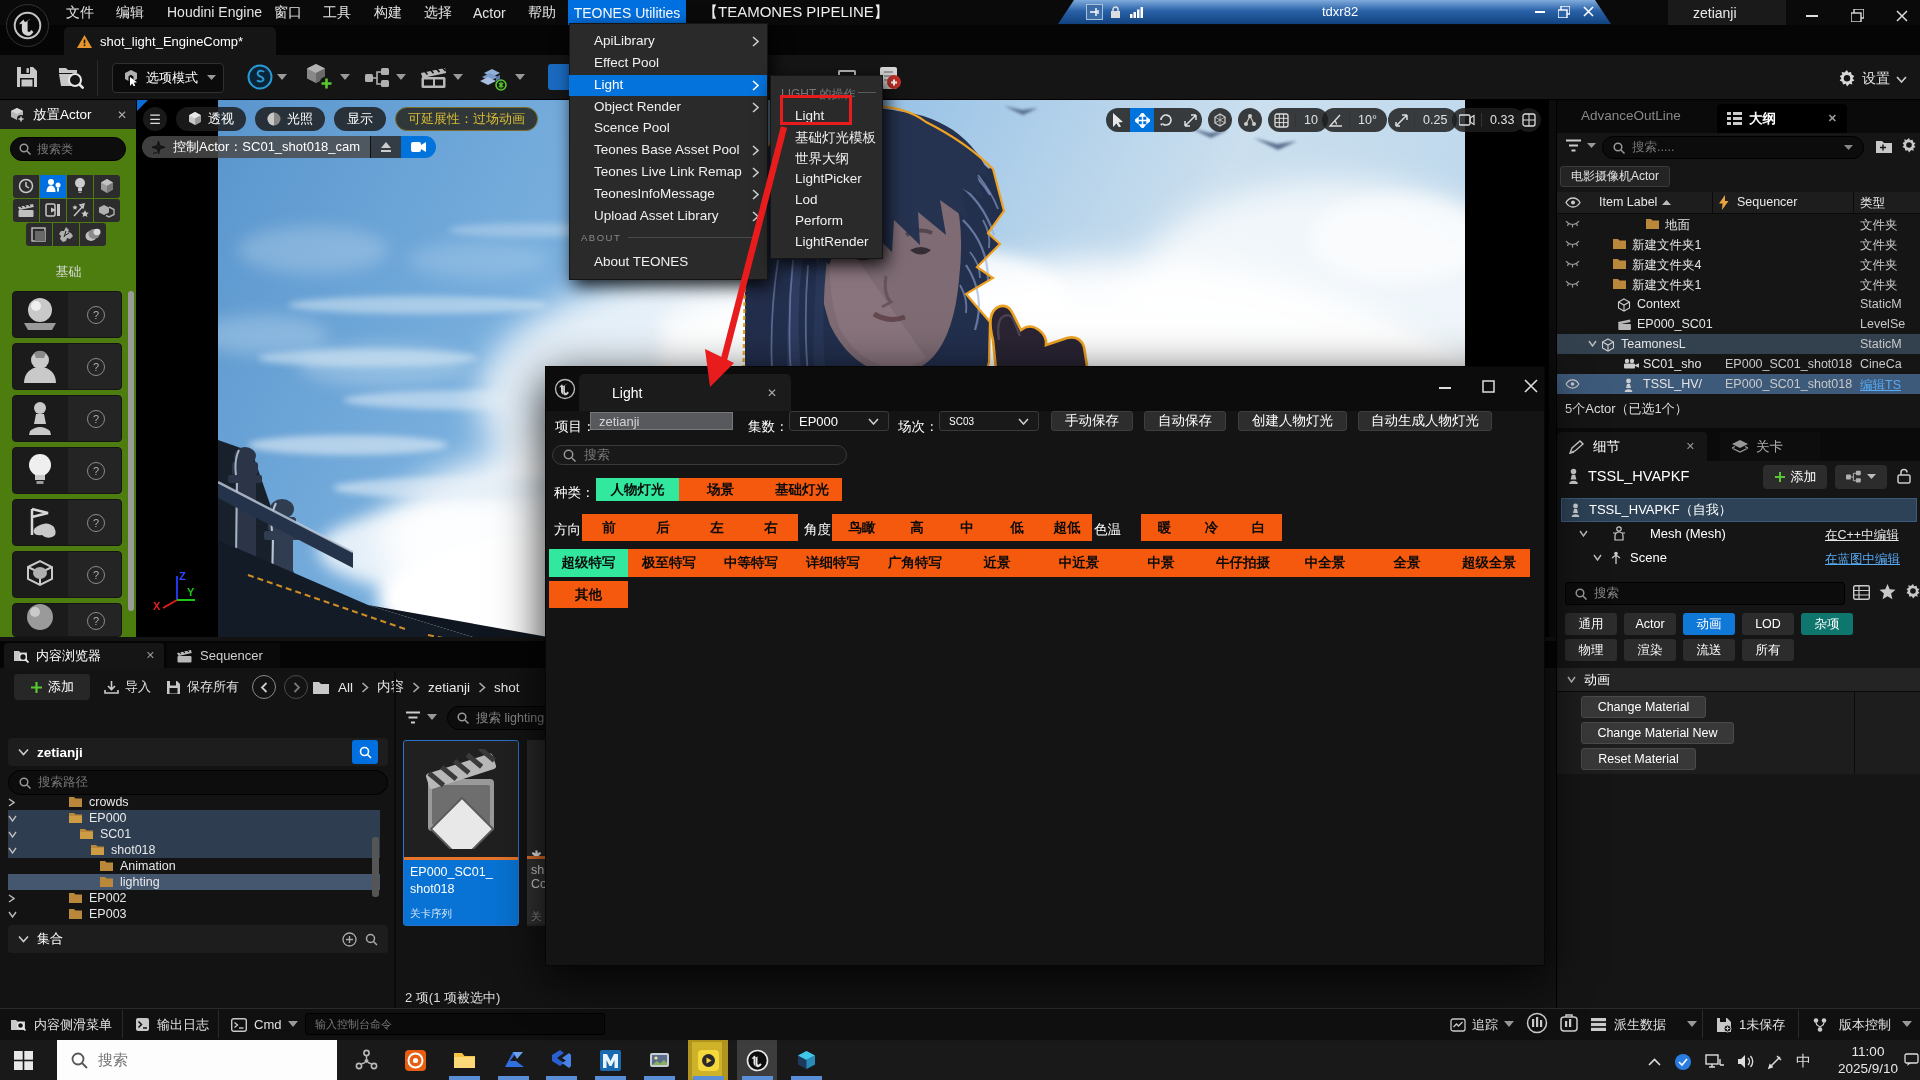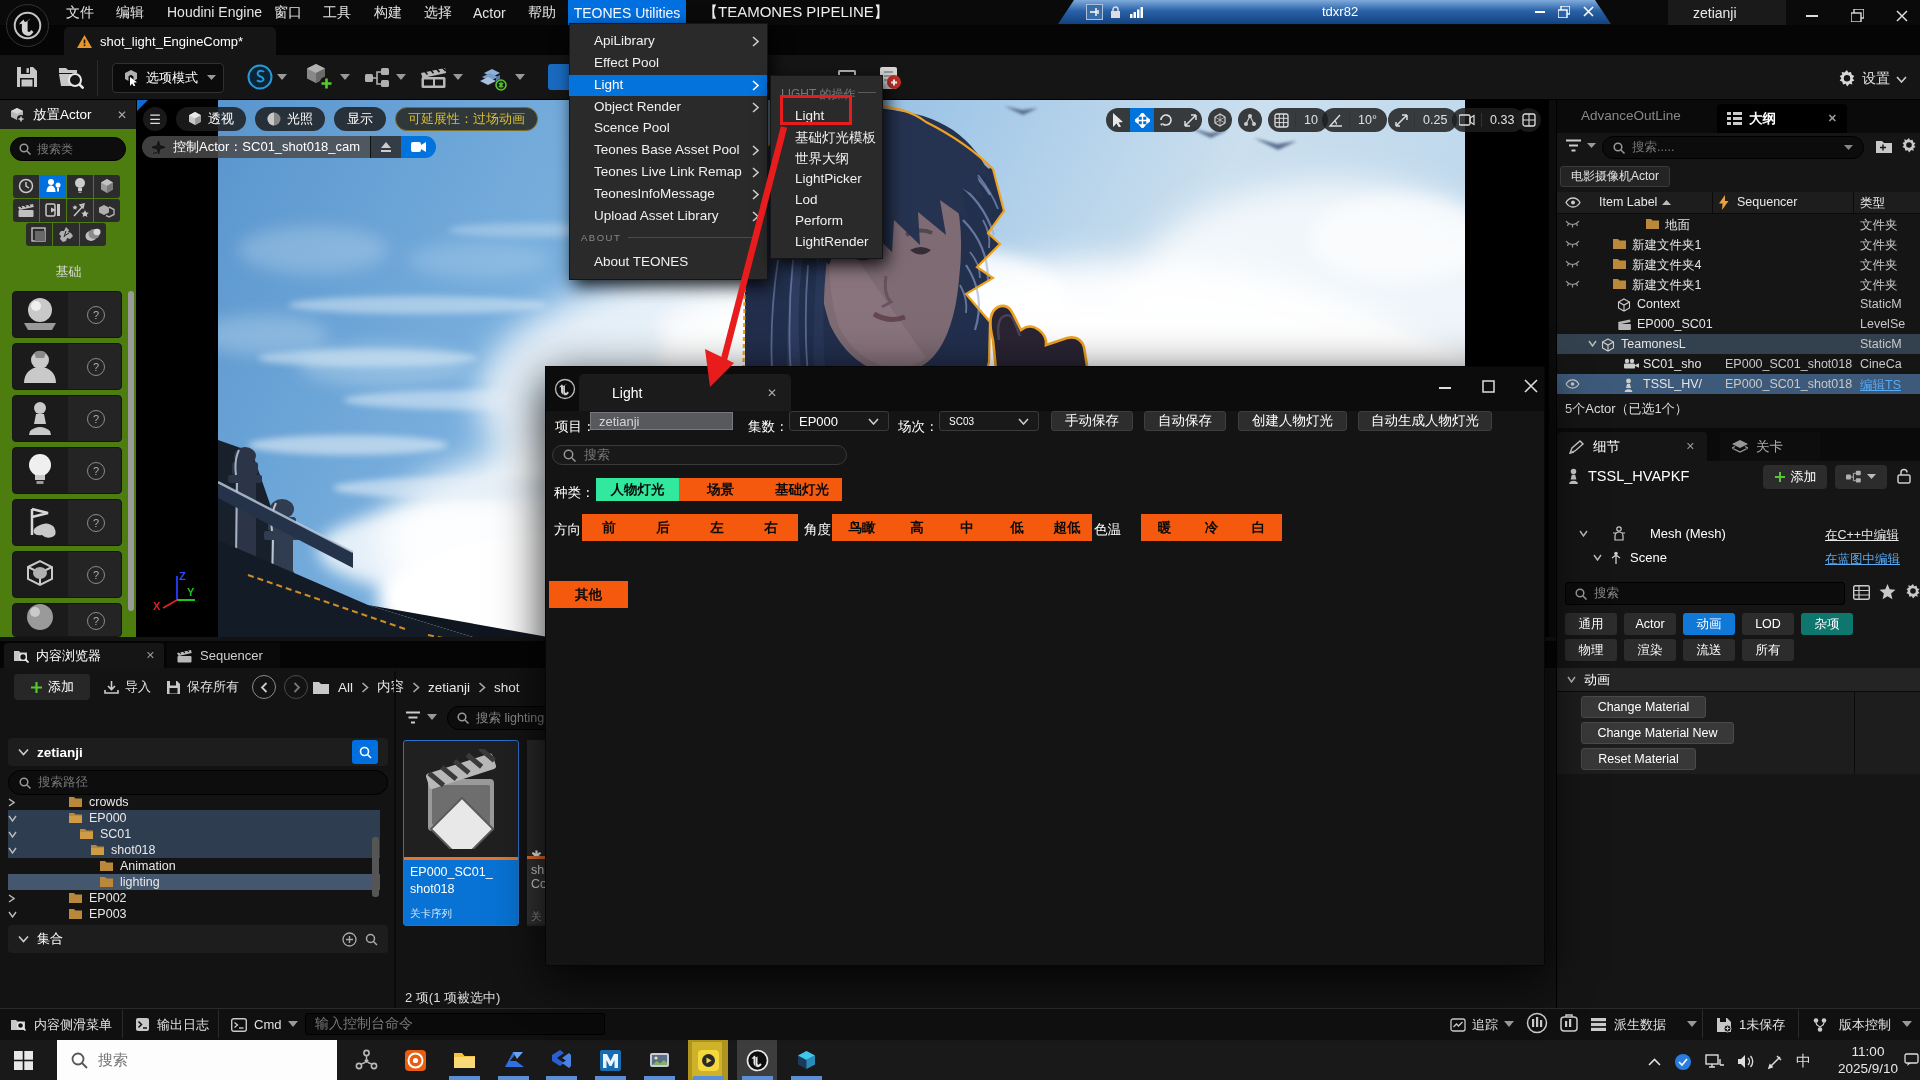--- a/index.html
+++ b/index.html
@@ -806,21 +806,21 @@
 <div class="abs row" style="left:231px;top:1012px;height:25px;font-size:13px;gap:7px;color:#e0e0e0;">
   <svg width="16" height="14" viewBox="0 0 16 14">
         <rect x="0.7" y="0.7" width="14.6" height="12.6" rx="2" fill="none" stroke="#c8c8c8" stroke-width="1.4"></rect>
         <path d="M3.5 4.5l3 2.5-3 2.5" stroke="#c8c8c8" stroke-width="1.4" fill="none"></path>
         <path d="M8 10h4.5" stroke="#c8c8c8" stroke-width="1.4"></path>
       </svg>Cmd
   <svg width="10" height="7" viewBox="0 0 10 7">
         <path d="M0 0l5 6 5-6" fill="#999"></path>
       </svg>
 </div>
-<div class="abs row" style="left:305px;top:1013px;width:300px;height:22px;background:#0a0a0a;border:1px solid #000;border-radius:3px;font-size:14px;color:#777;padding:0 9px;">输入控制台命令</div>
+<div class="abs row" style="left:305px;top:1013px;width:300px;height:22px;background:#0a0a0a;border:1px solid #000;border-radius:3px;font-size:11px;color:#777;padding:0 9px;">输入控制台命令</div>
 <div class="abs row" style="left:1450px;top:1012px;height:25px;font-size:13px;gap:6px;color:#e0e0e0;">
   <svg width="16" height="14" viewBox="0 0 16 14">
         <rect x="1" y="1" width="14" height="12" rx="2" fill="none" stroke="#ccc" stroke-width="1.3"></rect>
         <path d="M3.5 9l3-3 2 2 4-4" stroke="#ccc" stroke-width="1.3" fill="none"></path>
       </svg>追踪
   <svg width="10" height="7" viewBox="0 0 10 7">
         <path d="M0 0l5 6 5-6" fill="#999"></path>
       </svg>
 </div>
 <div class="abs row" style="left:1526px;top:1012px;gap:10px;">
@@ -1180,20 +1180,28 @@
         </svg>
     <svg width="9" height="6" viewBox="0 0 9 6">
           <path d="M0 0l4.5 5L9 0" fill="#bbb"></path>
         </svg>
   </div>
   <svg class="abs" style="left:340px;top:368px;" width="14" height="16" viewBox="0 0 14 16">
         <rect x="1" y="7" width="12" height="8" rx="1.5" fill="none" stroke="#ccc" stroke-width="1.5"></rect>
         <path d="M4 7V4.5a3 3 0 0 1 6 0" fill="none" stroke="#ccc" stroke-width="1.5"></path>
       </svg>
 
+  <div class="abs row" style="left:4px;top:398px;width:356px;height:24px;background:#2d4257;border:1px solid #3e5a7a;font-size:13px;gap:8px;padding:0 8px;">
+    <svg width="11" height="14" viewBox="0 0 11 14">
+          <circle cx="5.5" cy="3" r="2.4" fill="#ccc"></circle>
+          <path d="M4 6h3l1 4H3z" fill="#ccc"></path>
+          <path d="M2 12.5q3.5-2.5 7 0l.3 1.5H1.7z" fill="#ccc"></path>
+        </svg>
+    TSSL_HVAPKF（自我）
+  </div>
   <div class="abs row" style="left:22px;top:426px;gap:24px;font-size:13px;">
     <svg width="9" height="7" viewBox="0 0 9 7">
           <path d="M1 1L4.5 6 8 1" stroke="#bbb" stroke-width="1.4" fill="none"></path>
         </svg>
     <svg width="14" height="15" viewBox="0 0 14 15">
           <circle cx="7" cy="3" r="2.2" fill="none" stroke="#ccc" stroke-width="1.2"></circle>
           <path d="M3 14v-4a4 4 0 0 1 8 0v4z" fill="none" stroke="#ccc" stroke-width="1.2"></path>
           <path d="M1 7h3M10 7h3" stroke="#ccc" stroke-width="1.2"></path>
         </svg>
     Mesh (Mesh)
@@ -1319,20 +1327,34 @@
         <span style="width:50px;text-align:center;">低</span>
         <span style="width:50px;text-align:center;">超低</span>
   </div>
   <div class="abs" style="left:548px;top:154px;font-size:13.5px;">色温</div>
   <div class="abs row" style="left:595px;top:147px;width:141px;height:27px;background:#f4590d;font-size:13.5px;color:#0a0a0a;font-weight:bold;">
     <span style="width:50px;text-align:center;">暖</span>
         <span style="width:50px;text-align:center;">冷</span>
         <span style="width:50px;text-align:center;">白</span>
   </div>
 
+  <div class="abs row" style="left:3px;top:182px;height:28px;font-size:13.5px;color:#0a0a0a;font-weight:bold;">
+    <div class="row" style="width:79px;height:28px;background:#31e89e;justify-content:center;">超级特写</div>
+    <div class="row" style="width:82px;height:28px;background:#f4590d;justify-content:center;">极至特写</div>
+    <div class="row" style="width:82px;height:28px;background:#f4590d;justify-content:center;">中等特写</div>
+    <div class="row" style="width:82px;height:28px;background:#f4590d;justify-content:center;">详细特写</div>
+    <div class="row" style="width:82px;height:28px;background:#f4590d;justify-content:center;">广角特写</div>
+    <div class="row" style="width:82px;height:28px;background:#f4590d;justify-content:center;">近景</div>
+    <div class="row" style="width:82px;height:28px;background:#f4590d;justify-content:center;">中近景</div>
+    <div class="row" style="width:82px;height:28px;background:#f4590d;justify-content:center;">中景</div>
+    <div class="row" style="width:82px;height:28px;background:#f4590d;justify-content:center;">牛仔拍摄</div>
+    <div class="row" style="width:82px;height:28px;background:#f4590d;justify-content:center;">中全景</div>
+    <div class="row" style="width:82px;height:28px;background:#f4590d;justify-content:center;">全景</div>
+    <div class="row" style="width:82px;height:28px;background:#f4590d;justify-content:center;">超级全景</div>
+  </div>
 
   <div class="abs row" style="left:3px;top:214px;width:79px;height:27px;background:#f4590d;font-size:13.5px;color:#0a0a0a;justify-content:center;font-weight:bold;">其他</div>
 </div>
 
 <div class="abs" style="left:569px;top:23px;width:199px;height:257px;background:#2a2a2a;border:1px solid #151515;box-shadow:4px 6px 16px #000d;"></div>
 <div class="abs" style="left:594px;top:33px;font-size:13.5px;color:#f0f0f0;">ApiLibrary</div>
 <svg class="abs" style="left:752px;top:36px;" width="7" height="11" viewBox="0 0 7 11">
       <path d="M1 1l5 4.5L1 10" stroke="#ccc" stroke-width="1.6" fill="none"></path>
     </svg>
 <div class="abs" style="left:594px;top:55px;font-size:13.5px;color:#f0f0f0;">Effect Pool</div>

